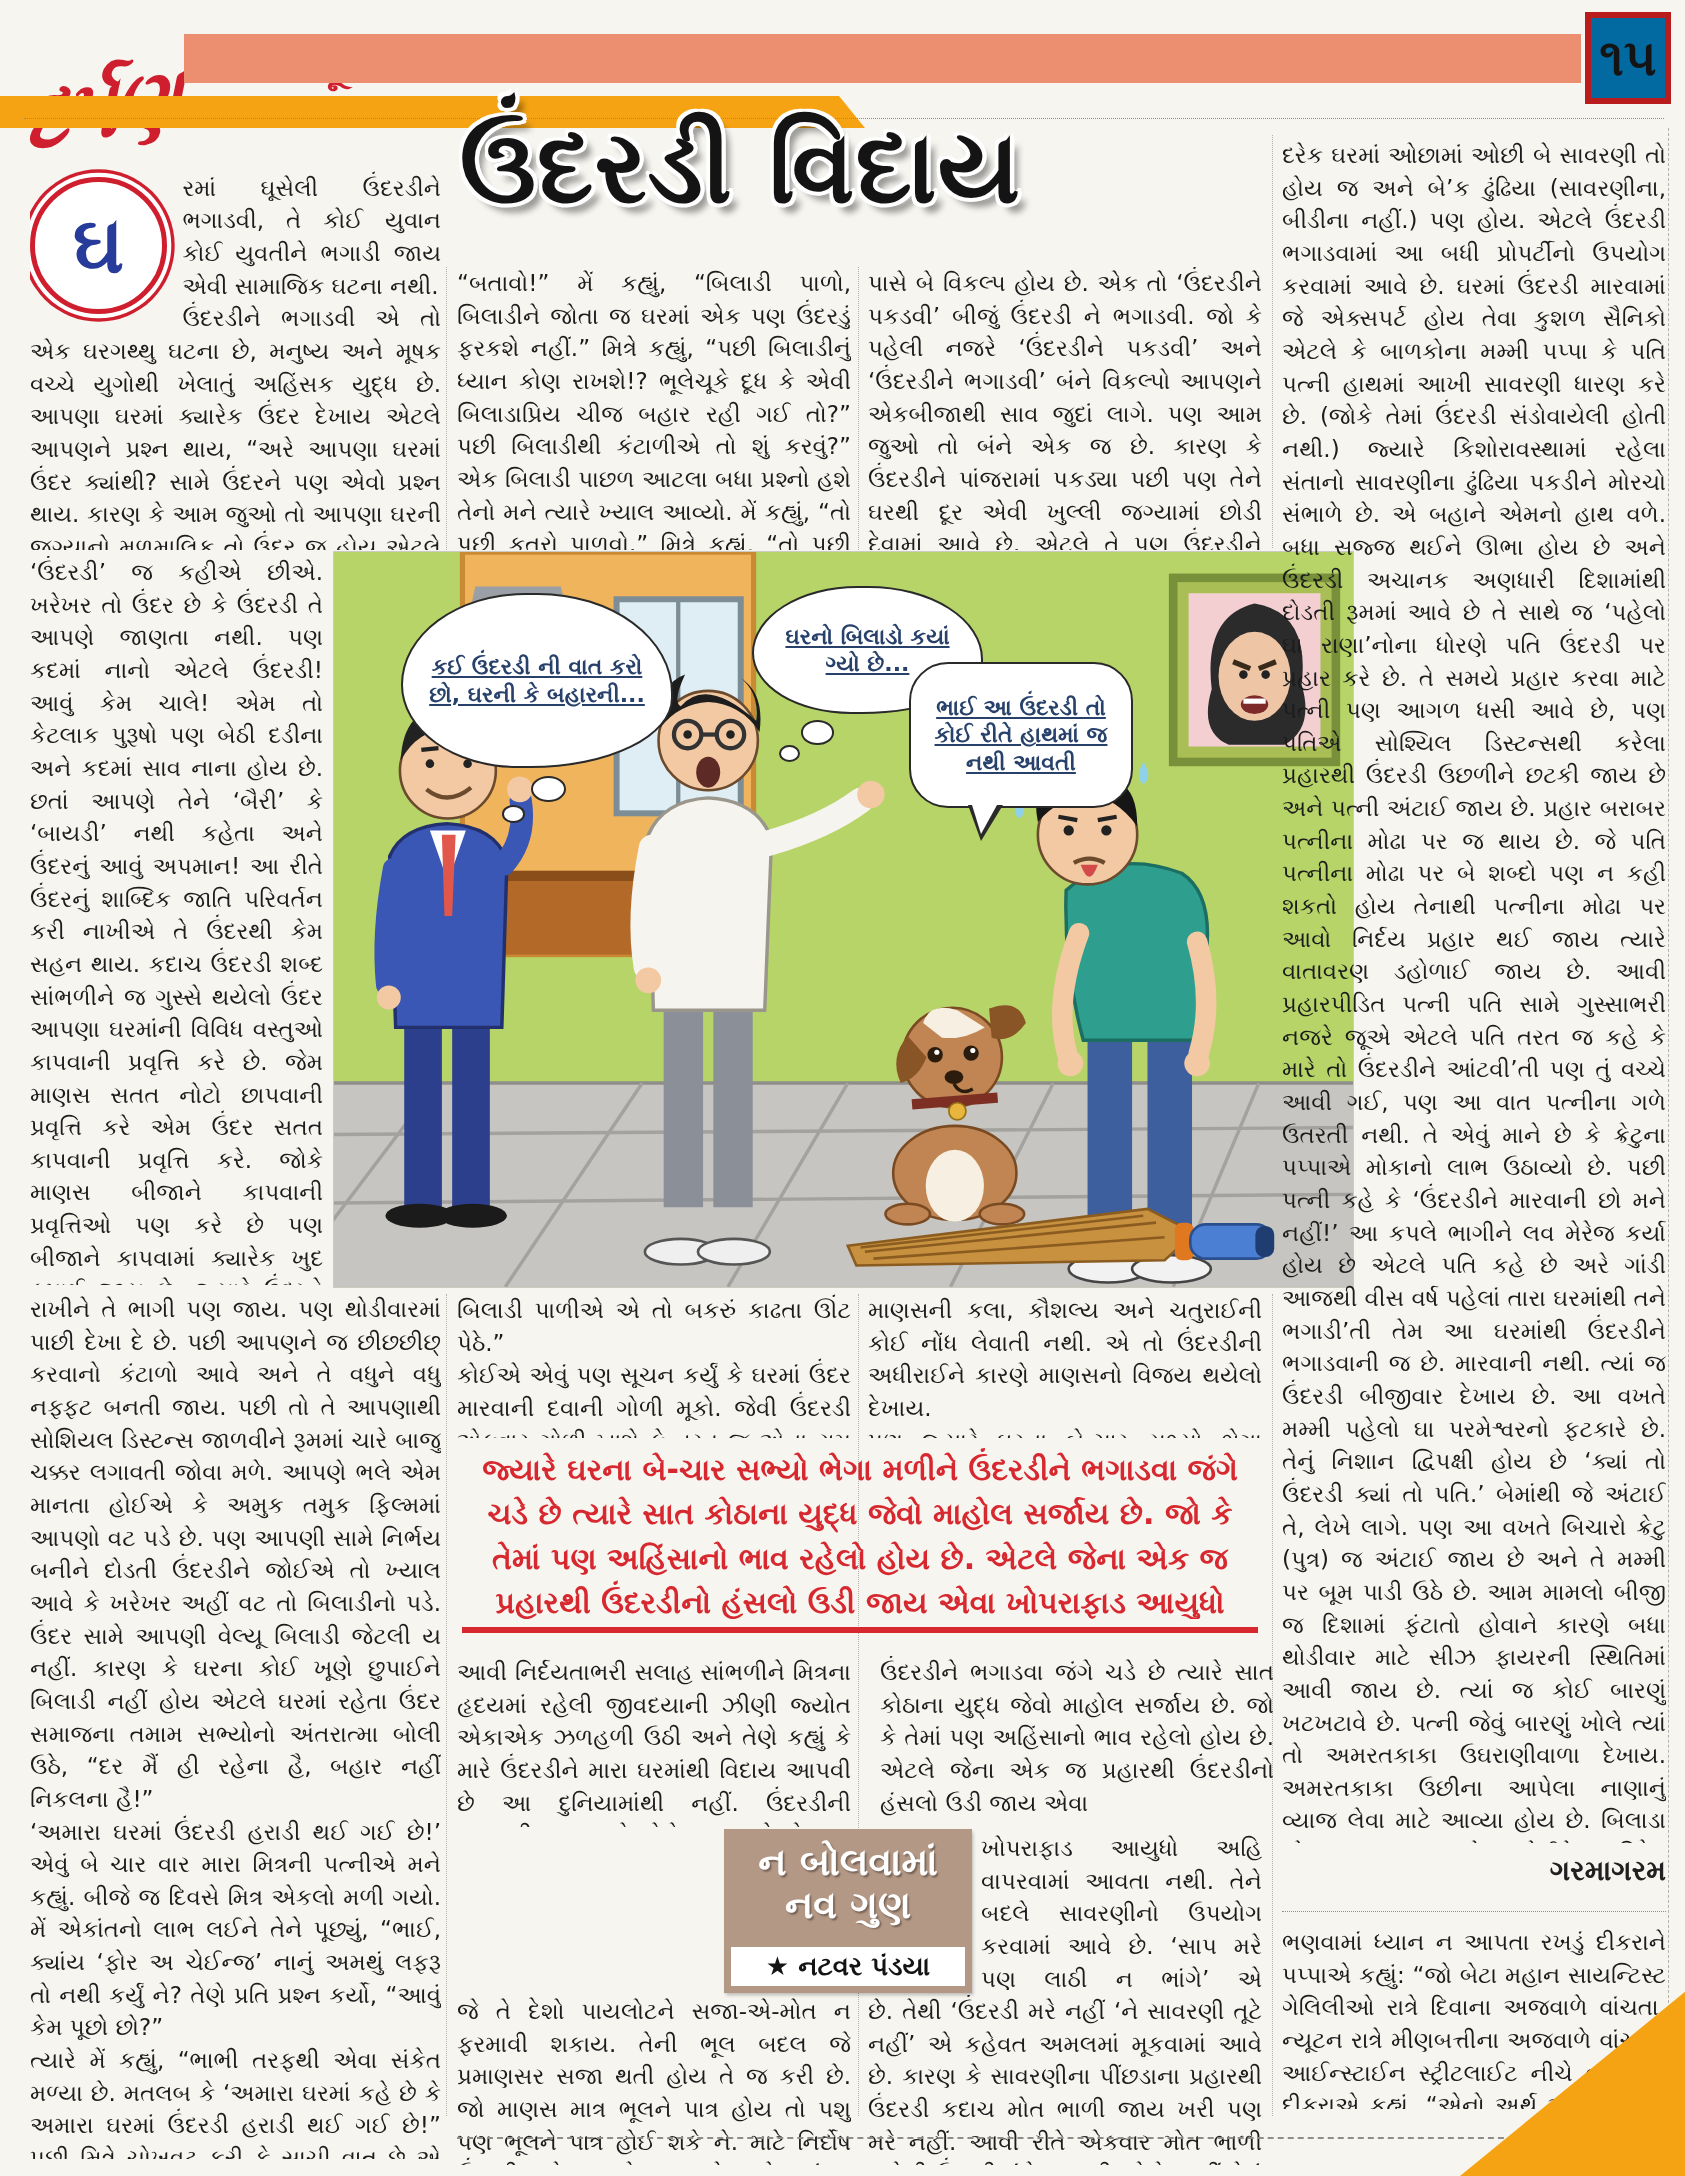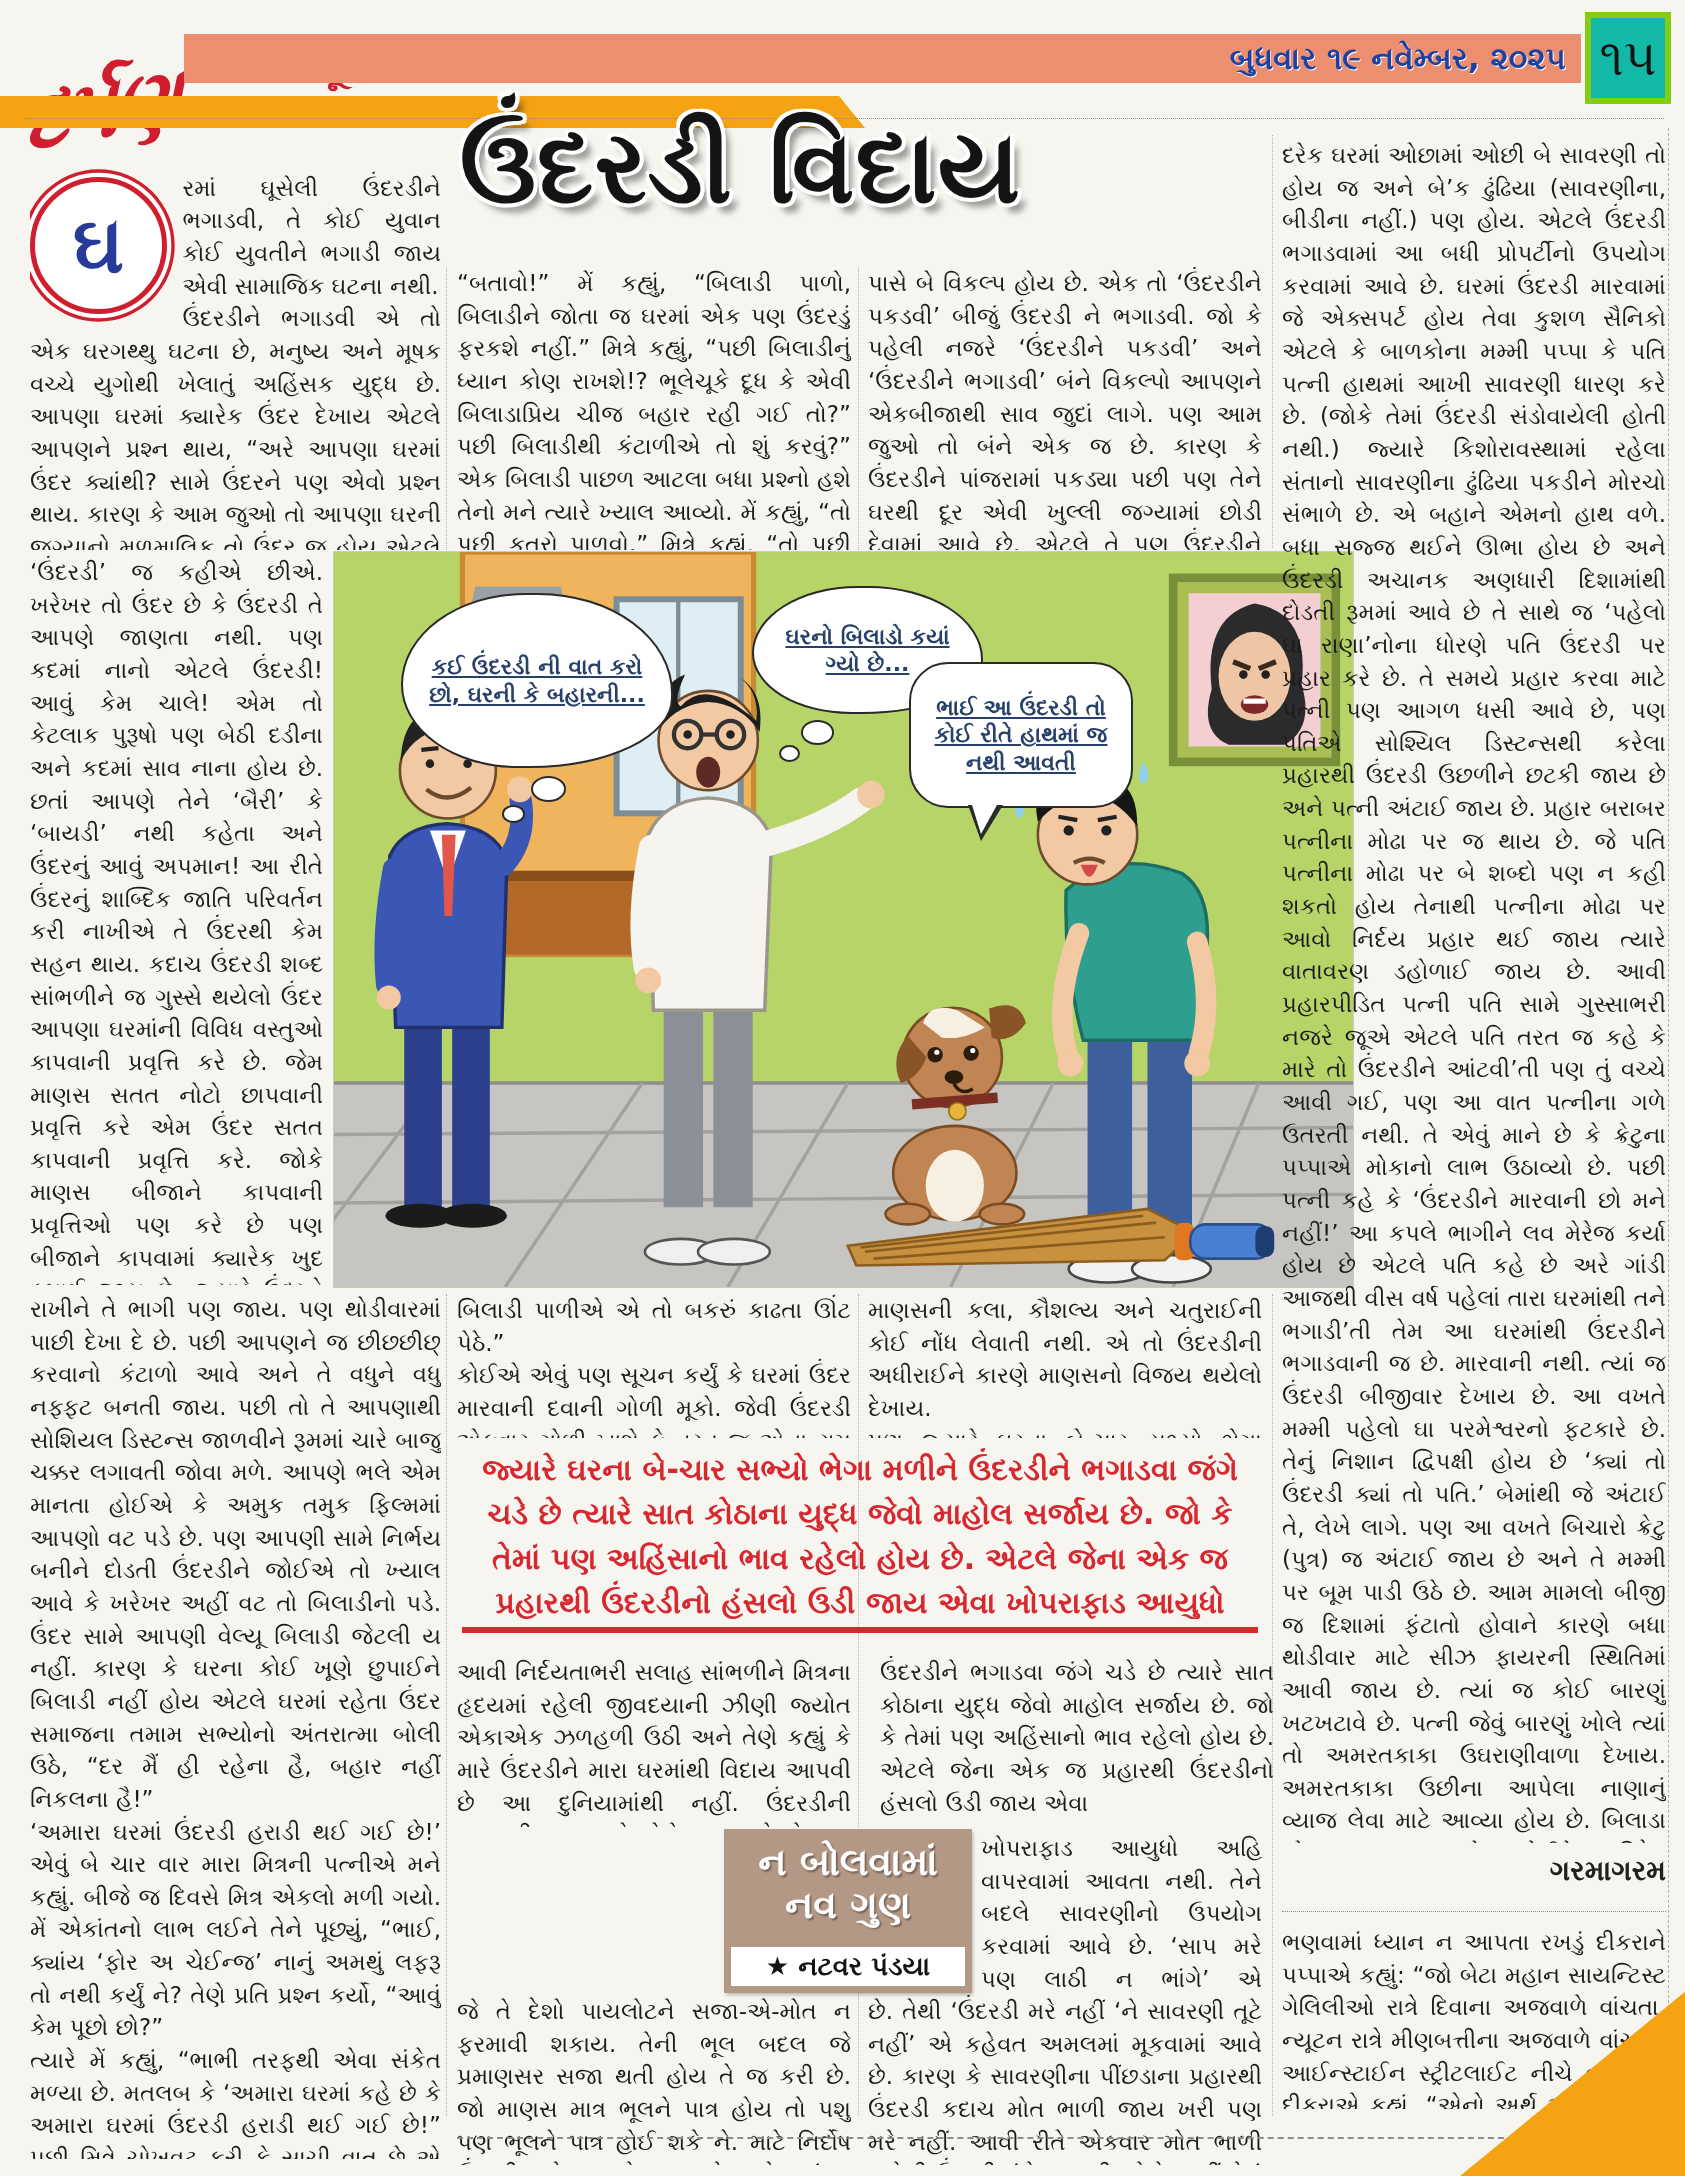--- a/index.html
+++ b/index.html
@@ -9,21 +9,21 @@
   .body-text{font-size:23px;line-height:1.42;text-align:justify;white-space:pre-line;overflow:hidden;}
   .rule-v{border-left:1.7px dotted #b3b1ac;width:0;}
   .rule-h-dot{border-top:1.7px dotted #8f8d88;height:0;}
   .rule-h-dash{border-top:2.6px dashed #8f8d88;height:0;}
   
   .logo-script{font-size:82px;font-weight:bold;font-style:italic;color:#cf1f2e;
                transform:rotate(-10deg) skewX(-8deg);transform-origin:left bottom;letter-spacing:-3.4px;}
   .logo-suffix{font-size:39px;font-weight:bold;color:#cf1f2e;}
   .topbar{background:#ec8f70;}
   .date-text{font-size:31px;font-weight:bold;color:#1e40a0;text-shadow:0.9px 0.9px 0 #fff;}
-  .pagenum{background:#14b8a6;border:6px solid #84cc16;font-size:50px;font-weight:normal;color:#141414;
+  .pagenum{background:#0369a1;border:6px solid #b91c1c;font-size:50px;font-weight:bold;color:#141414;
            display:flex;align-items:center;justify-content:center;}
   .ribbon{background:#f6a313;clip-path:polygon(0 0,97% 0,100% 100%,0 100%);}
   
   .main-title{font-size:101px;font-weight:bold;color:#141414;text-align:center;letter-spacing:0.9px;
       text-shadow:3.4px 3.4px 0 #fff,-3.4px -3.4px 0 #fff,3.4px -3.4px 0 #fff,-3.4px 3.4px 0 #fff,0 4.3px 0 #fff,4.3px 0 0 #fff,7.7px 8.6px 6.8px rgba(0,0,0,.38);}
   
   .dropcap{float:left;width:127px;height:127px;margin:5.1px 15.4px 5.1px 0;border-radius:50%;
            border:5.1px solid #cf1f2e;box-shadow:0 0 0 4.3px #fff,0 0 0 7.7px #cf1f2e;
            display:flex;align-items:center;justify-content:center;background:#fff;}
   .dropcap span{font-size:79px;font-weight:bold;color:#273b9b;}
@@ -53,21 +53,20 @@
   .tri-corner{background:#f6a313;clip-path:polygon(100% 0,100% 100%,0 100%);}
 </style>
 </head>
 <body>
 
 <div id="page">
 
   <div class="abs logo-script" style="left:24px;top:75px;">દર્પણ</div>
   <div class="abs logo-suffix" style="left:315px;top:45px;">પૂર્તિ</div>
   <div class="abs topbar" style="left:184px;top:34px;width:1397px;height:49px;"></div>
-  <div class="abs date-text" style="left:1010px;top:40px;width:556px;text-align:right;">બુધવાર ૧૯ નવેમ્બર, ૨૦૨૫</div>
   <div class="abs pagenum" style="left:1585px;top:12px;width:74px;height:80px;">૧૫</div>
   <div class="abs ribbon" style="left:0;top:96px;width:865px;height:32px;"></div>
   <div class="abs rule-h-dot" style="left:24px;top:118px;width:1640px;"></div>
   <div class="abs rule-v" style="left:1668px;top:128px;height:1875px;border-left-style:dashed;"></div>
 
   <div class="abs rule-v" style="left:446px;top:267px;height:283px;"></div>
   <div class="abs rule-v" style="left:446px;top:1294px;height:822px;"></div>
   <div class="abs rule-v" style="left:858px;top:267px;height:283px;"></div>
   <div class="abs rule-v" style="left:858px;top:1294px;height:822px;"></div>
   <div class="abs rule-v" style="left:1272px;top:135px;height:413px;"></div>

